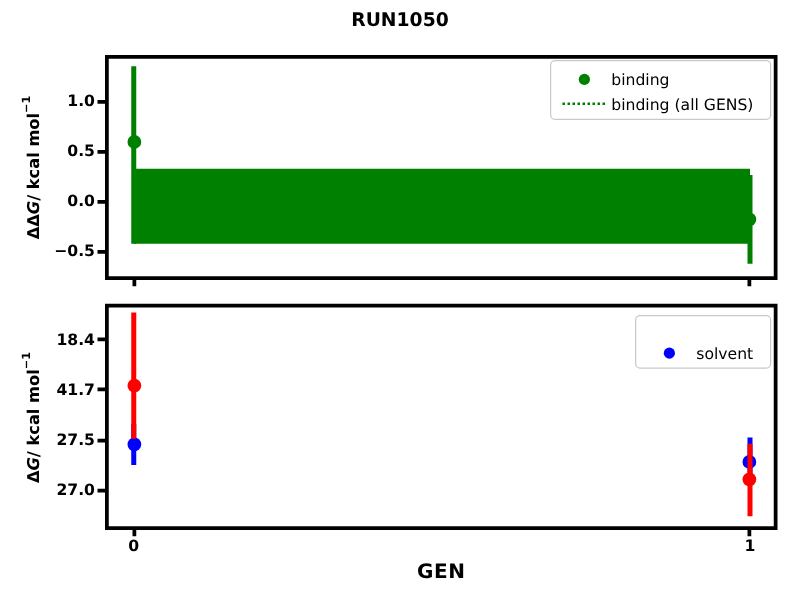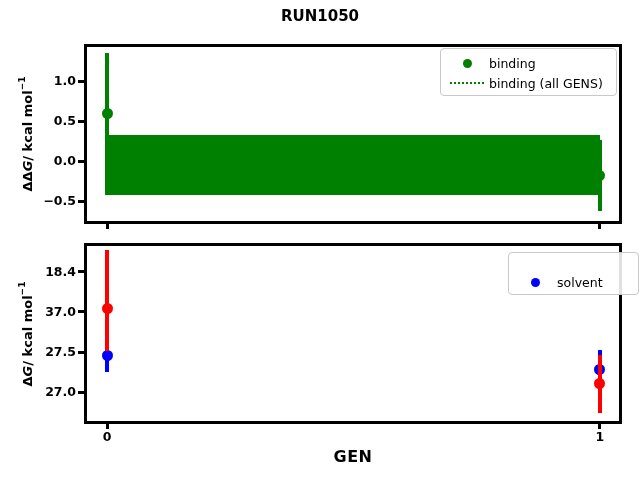--- a/index.html
+++ b/index.html
@@ -67,21 +67,21 @@
         </div>
         <div class="legend-label">binding</div>
       </div>
       <div class="legend-row">
         <div class="legend-marker-area">
           <div class="legend-dotted" style="border-top-color: rgb(0, 128, 0);"></div>
         </div>
         <div class="legend-label">binding (all GENS)</div>
       </div>
     </div>
-  <div class="legend" id="legend1" style="left:508px;top:252px;width:131px;height:43px;">
+  <div class="legend" id="legend1" style="left:508px;top:252px;width:109px;height:43px;">
       <div class="legend-row">
         <div class="legend-marker-area">
           <div class="legend-dot" style="background: rgb(0, 0, 255);"></div>
         </div>
         <div class="legend-label">solvent</div>
       </div>
     </div>
 
 <div class="tickmark" style="left: 78px; top: 79.5px; width: 6px; height: 3px;"></div>
     <div class="ytick-label" style="left: 34px; top: 73px;">1.0</div>
@@ -95,21 +95,21 @@
     <div class="tickmark" style="left: 598.472px; top: 224px; width: 3px; height: 5px;"></div>
     <div class="errbar" style="left: 105.014px; top: 53px; height: 141.6px; background: rgb(0, 128, 0);"></div>
     <div class="errbar" style="left: 597.972px; top: 140.2px; height: 70.4px; background: rgb(0, 128, 0);"></div>
     <div class="marker" style="left: 101.514px; top: 107.5px; background: rgb(0, 128, 0);"></div>
     <div class="marker" style="left: 594.472px; top: 169.9px; background: rgb(0, 128, 0);"></div>
     <div class="band" style="left: 107.014px; top: 134.6px; width: 492.958px; height: 60px; background: rgb(0, 128, 0);"></div>
     <div class="dotline" style="left: 107.014px; top: 163.6px; width: 492.958px; border-top-color: rgb(0, 128, 0);"></div>
     <div class="tickmark" style="left: 78px; top: 270.247px; width: 6px; height: 3px;"></div>
     <div class="ytick-label" style="left: 34px; top: 263.747px;">18.4</div>
     <div class="tickmark" style="left: 78px; top: 310.477px; width: 6px; height: 3px;"></div>
-    <div class="ytick-label" style="left: 34px; top: 303.977px;">37.0</div>
+    <div class="ytick-label" style="left: 34px; top: 303.977px;">41.7</div>
     <div class="tickmark" style="left: 78px; top: 350.707px; width: 6px; height: 3px;"></div>
     <div class="ytick-label" style="left: 34px; top: 344.207px;">27.5</div>
     <div class="tickmark" style="left: 78px; top: 390.937px; width: 6px; height: 3px;"></div>
     <div class="ytick-label" style="left: 34px; top: 384.437px;">27.0</div>
     <div class="tickmark" style="left: 105.514px; top: 424px; width: 3px; height: 5px;"></div>
     <div class="xtick-label" style="left: 92.0141px; top: 429px;">0</div>
     <div class="tickmark" style="left: 598.472px; top: 424px; width: 3px; height: 5px;"></div>
     <div class="xtick-label" style="left: 584.972px; top: 429px;">1</div>
     <div class="errbar" style="left: 105.014px; top: 339.333px; height: 32.1839px; background: rgb(0, 0, 255);"></div>
     <div class="errbar" style="left: 597.972px; top: 349.793px; height: 38.6207px; background: rgb(0, 0, 255);"></div>

